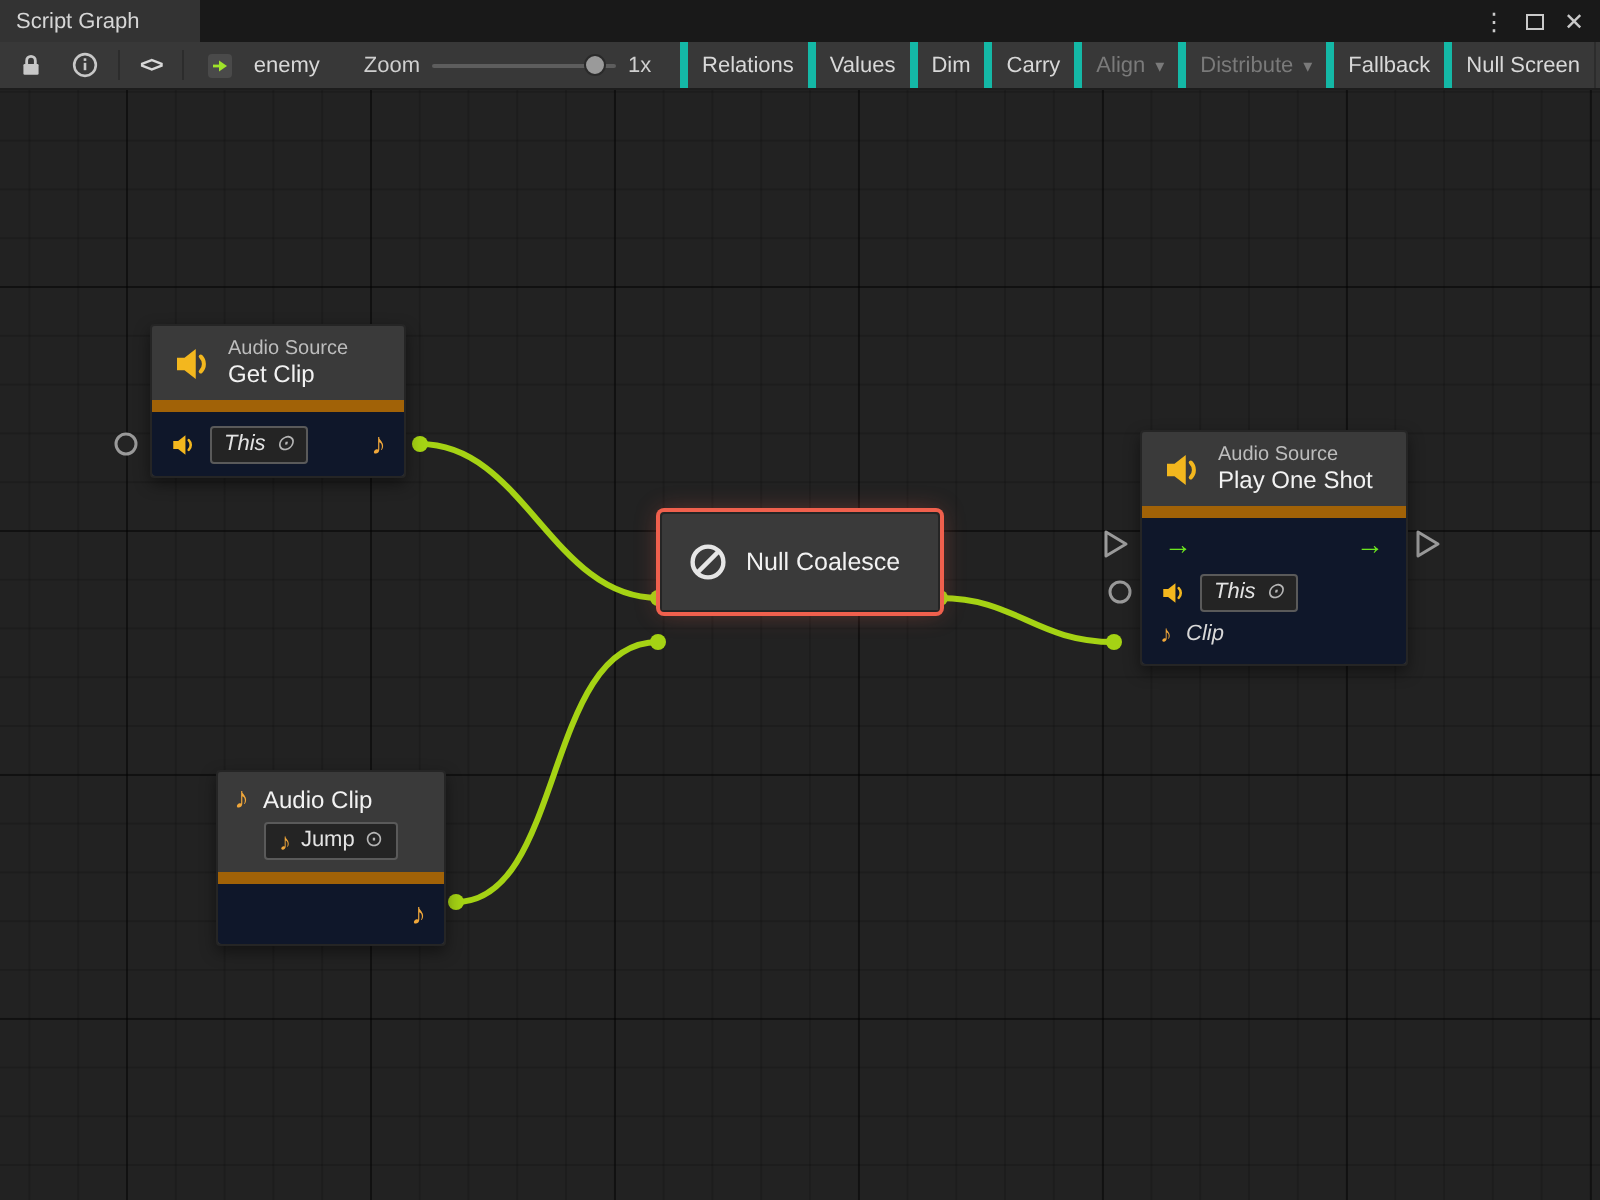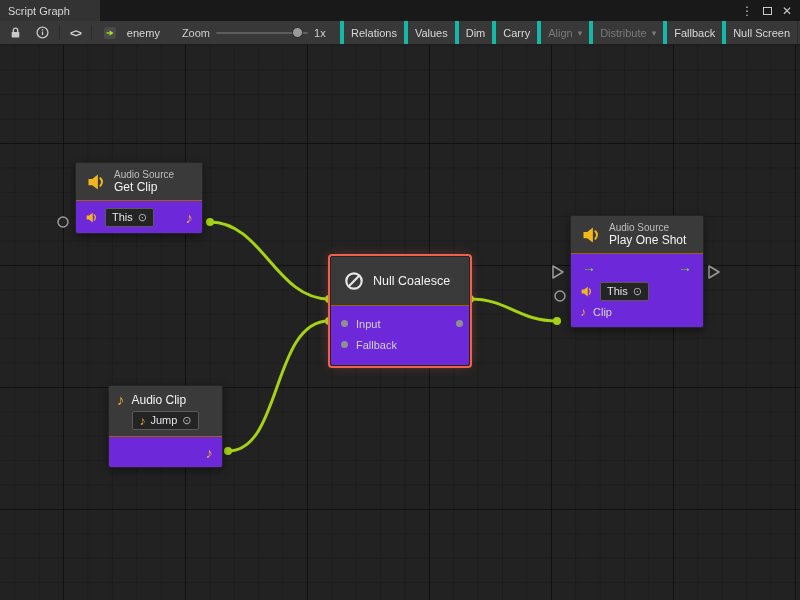--- a/index.html
+++ b/index.html
@@ -59,21 +59,21 @@
   .node-header { display:flex; align-items:center; gap:8px; padding:6px 10px; background:#3a3a3a;
                  border-radius:2px 2px 0 0; }
   .node-header.tall { padding:13px 12px; }
   .node-header.col { flex-direction:column; align-items:stretch; gap:4px; padding:6px 8px; }
   .hrow { display:flex; align-items:center; gap:7px; }
   .hrow.center { justify-content:center; }
   .titles { line-height:1.15; }
   .cat { font-size:10px; color:#bdbdbd; }
   .ttl { font-size:12px; color:#f2f2f2; }
   .ttl.big { font-size:12.5px; }
-  .node-body { border-top:1px solid #a16207; background:#6d28d9; border-radius:0 0 2px 2px; }
+  .node-body { border-top:6px solid #a16207; background:#0f172a; border-radius:0 0 2px 2px;font-style:italic; }
   .node-body.pad { padding:7px 0 10px 0; }
   .row { display:flex; align-items:center; gap:7px; padding:0 9px; height:32px; }
   .row.flow { height:25px; justify-content:space-between; padding:0 11px; }
   .row.thin { height:24px; }
   .row.end { justify-content:flex-end; height:30px; }
   .prow { display:flex; align-items:center; gap:8px; padding:0 6px 0 10px; height:21px; font-size:11px; color:#d2d2d2; }
   .pdot { width:7px; height:7px; border-radius:50%; background:#8f8f8f; flex:0 0 auto; }
   .plabel { color:#d2d2d2; }
   .flex { flex:1; }
 
@@ -225,32 +225,20 @@
     </div>
   </div>
 
   <div class="node selected" style="left:330px;top:211px;width:140px">
     <div class="node-header tall">
       <svg class="nullic" viewBox="0 0 20 20">
           <use href="#nullslash"></use>
         </svg>
       <span class="ttl big">Null Coalesce</span>
     </div>
-    <div class="node-body pad">
-      <div class="prow">
-        <span class="pdot"></span>
-        <span class="plabel">Input</span>
-        <span class="flex"></span>
-        <span class="pdot"></span>
-      </div>
-      <div class="prow">
-        <span class="pdot"></span>
-        <span class="plabel">Fallback</span>
-      </div>
-    </div>
   </div>
 
   <div class="node" style="left:570px;top:170px;width:134px">
     <div class="node-header">
       <span class="icon-speaker">
           <svg viewBox="0 0 16 16">
             <use href="#spk"></use>
           </svg>
         </span>
       <span class="titles">

